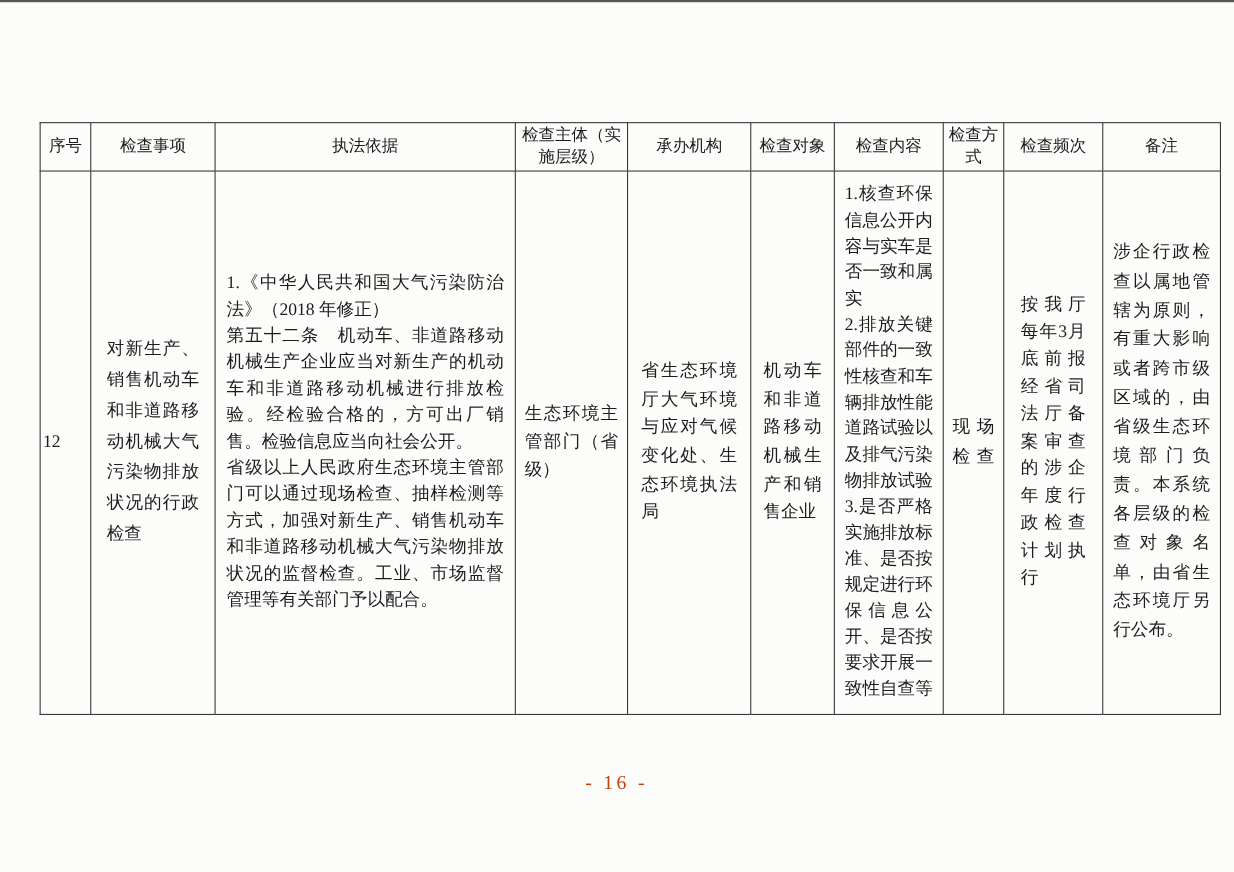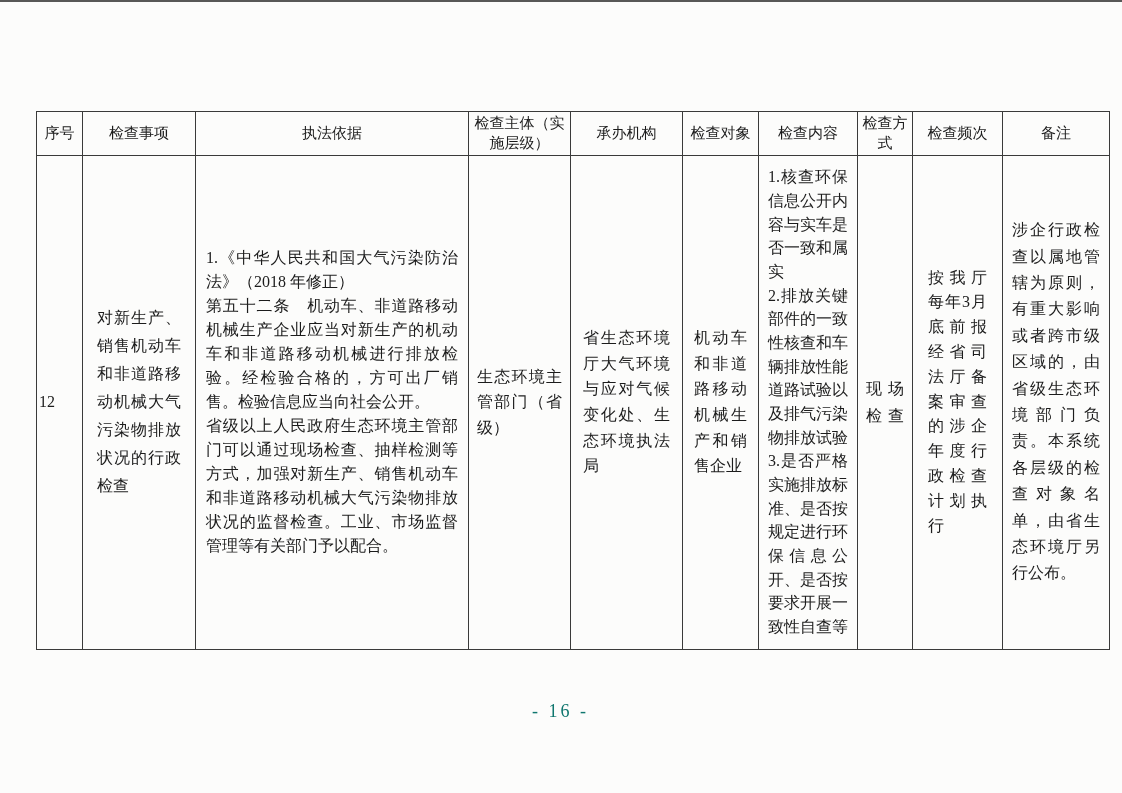--- a/index.html
+++ b/index.html
@@ -52,21 +52,21 @@
   td.c-content{ padding:0 9px;  line-height:1.48;margin-top:12px; }
   td.c-method { padding:0 8px;  line-height:1.7; text-align-last:justify; }
   td.c-freq   { padding:0 15px;  line-height:1.55; }
   td.c-remark { padding:0 9px;  line-height:1.65; }
   .page-number {
     position:absolute; top:701px; left:24px;
     width:1073px;
     text-align:center;
     font-size:18px;
     letter-spacing:3px;
-    color:#0f766e;
+    color:#c2410c;
   }
 </style>
 </head>
 <body>
 
 <div class="scan-top-line"></div>
 
 <table class="inspection-table">
   <colgroup>
     <col style="width:46px">

